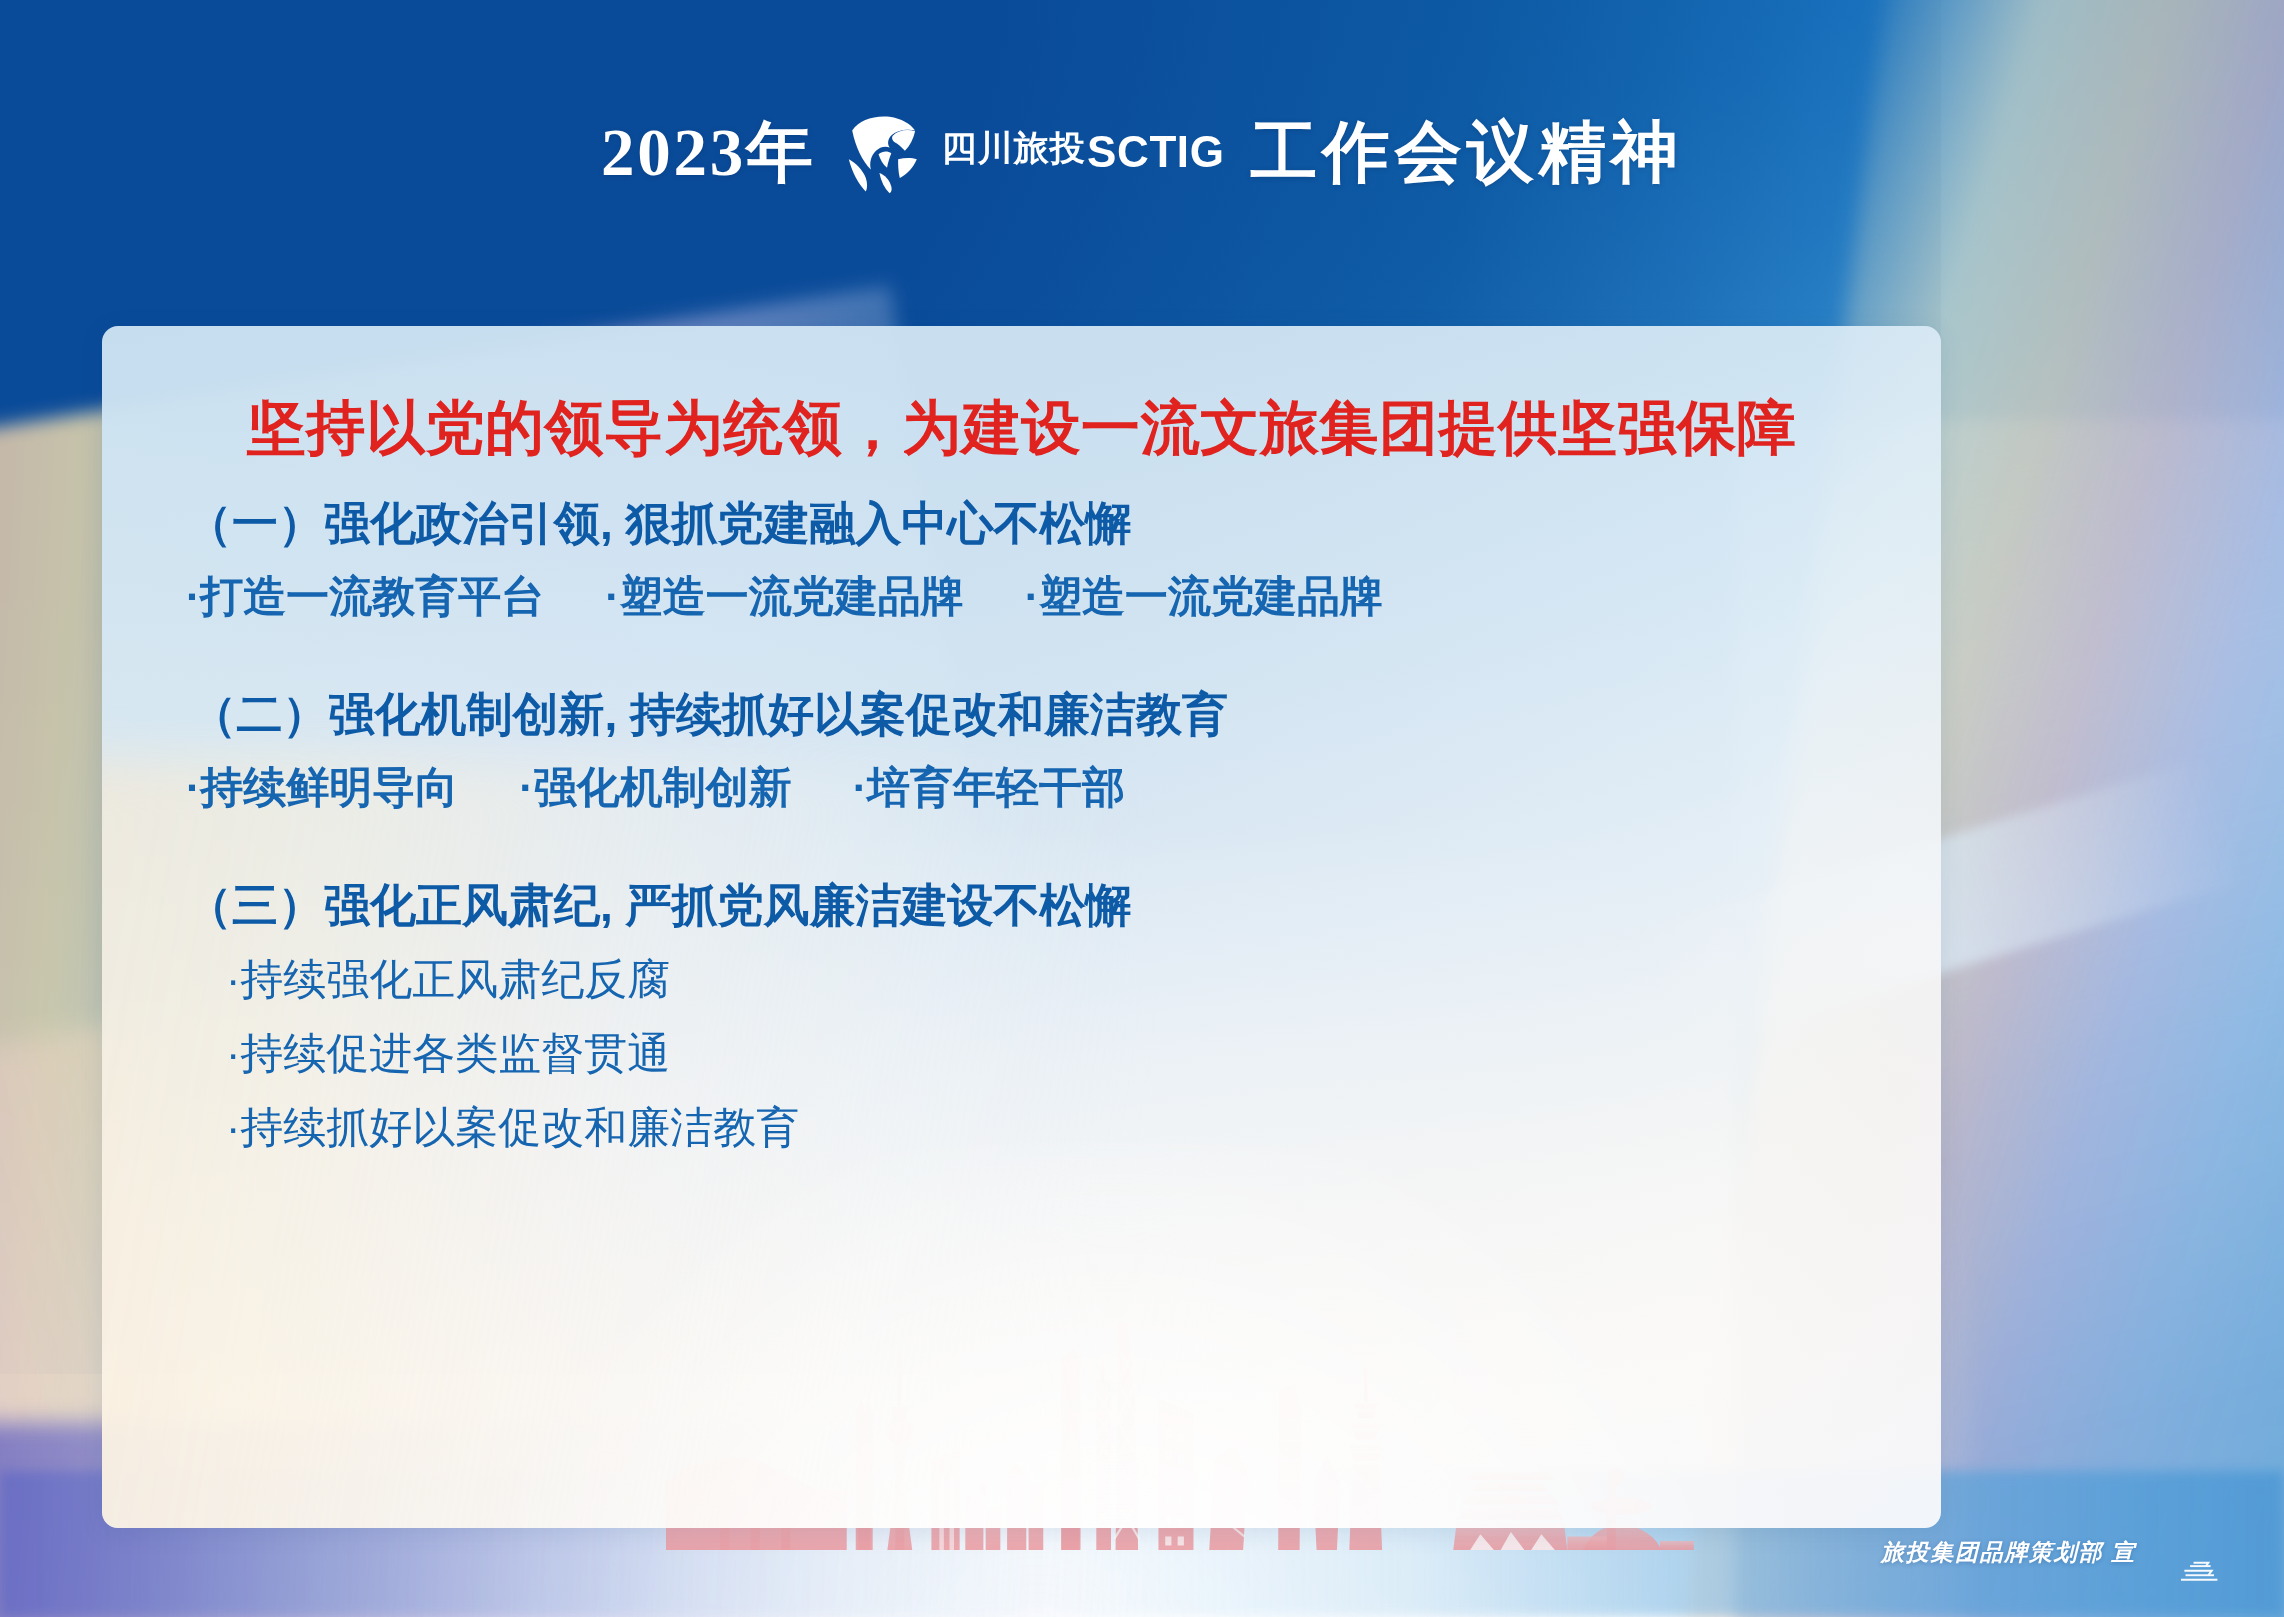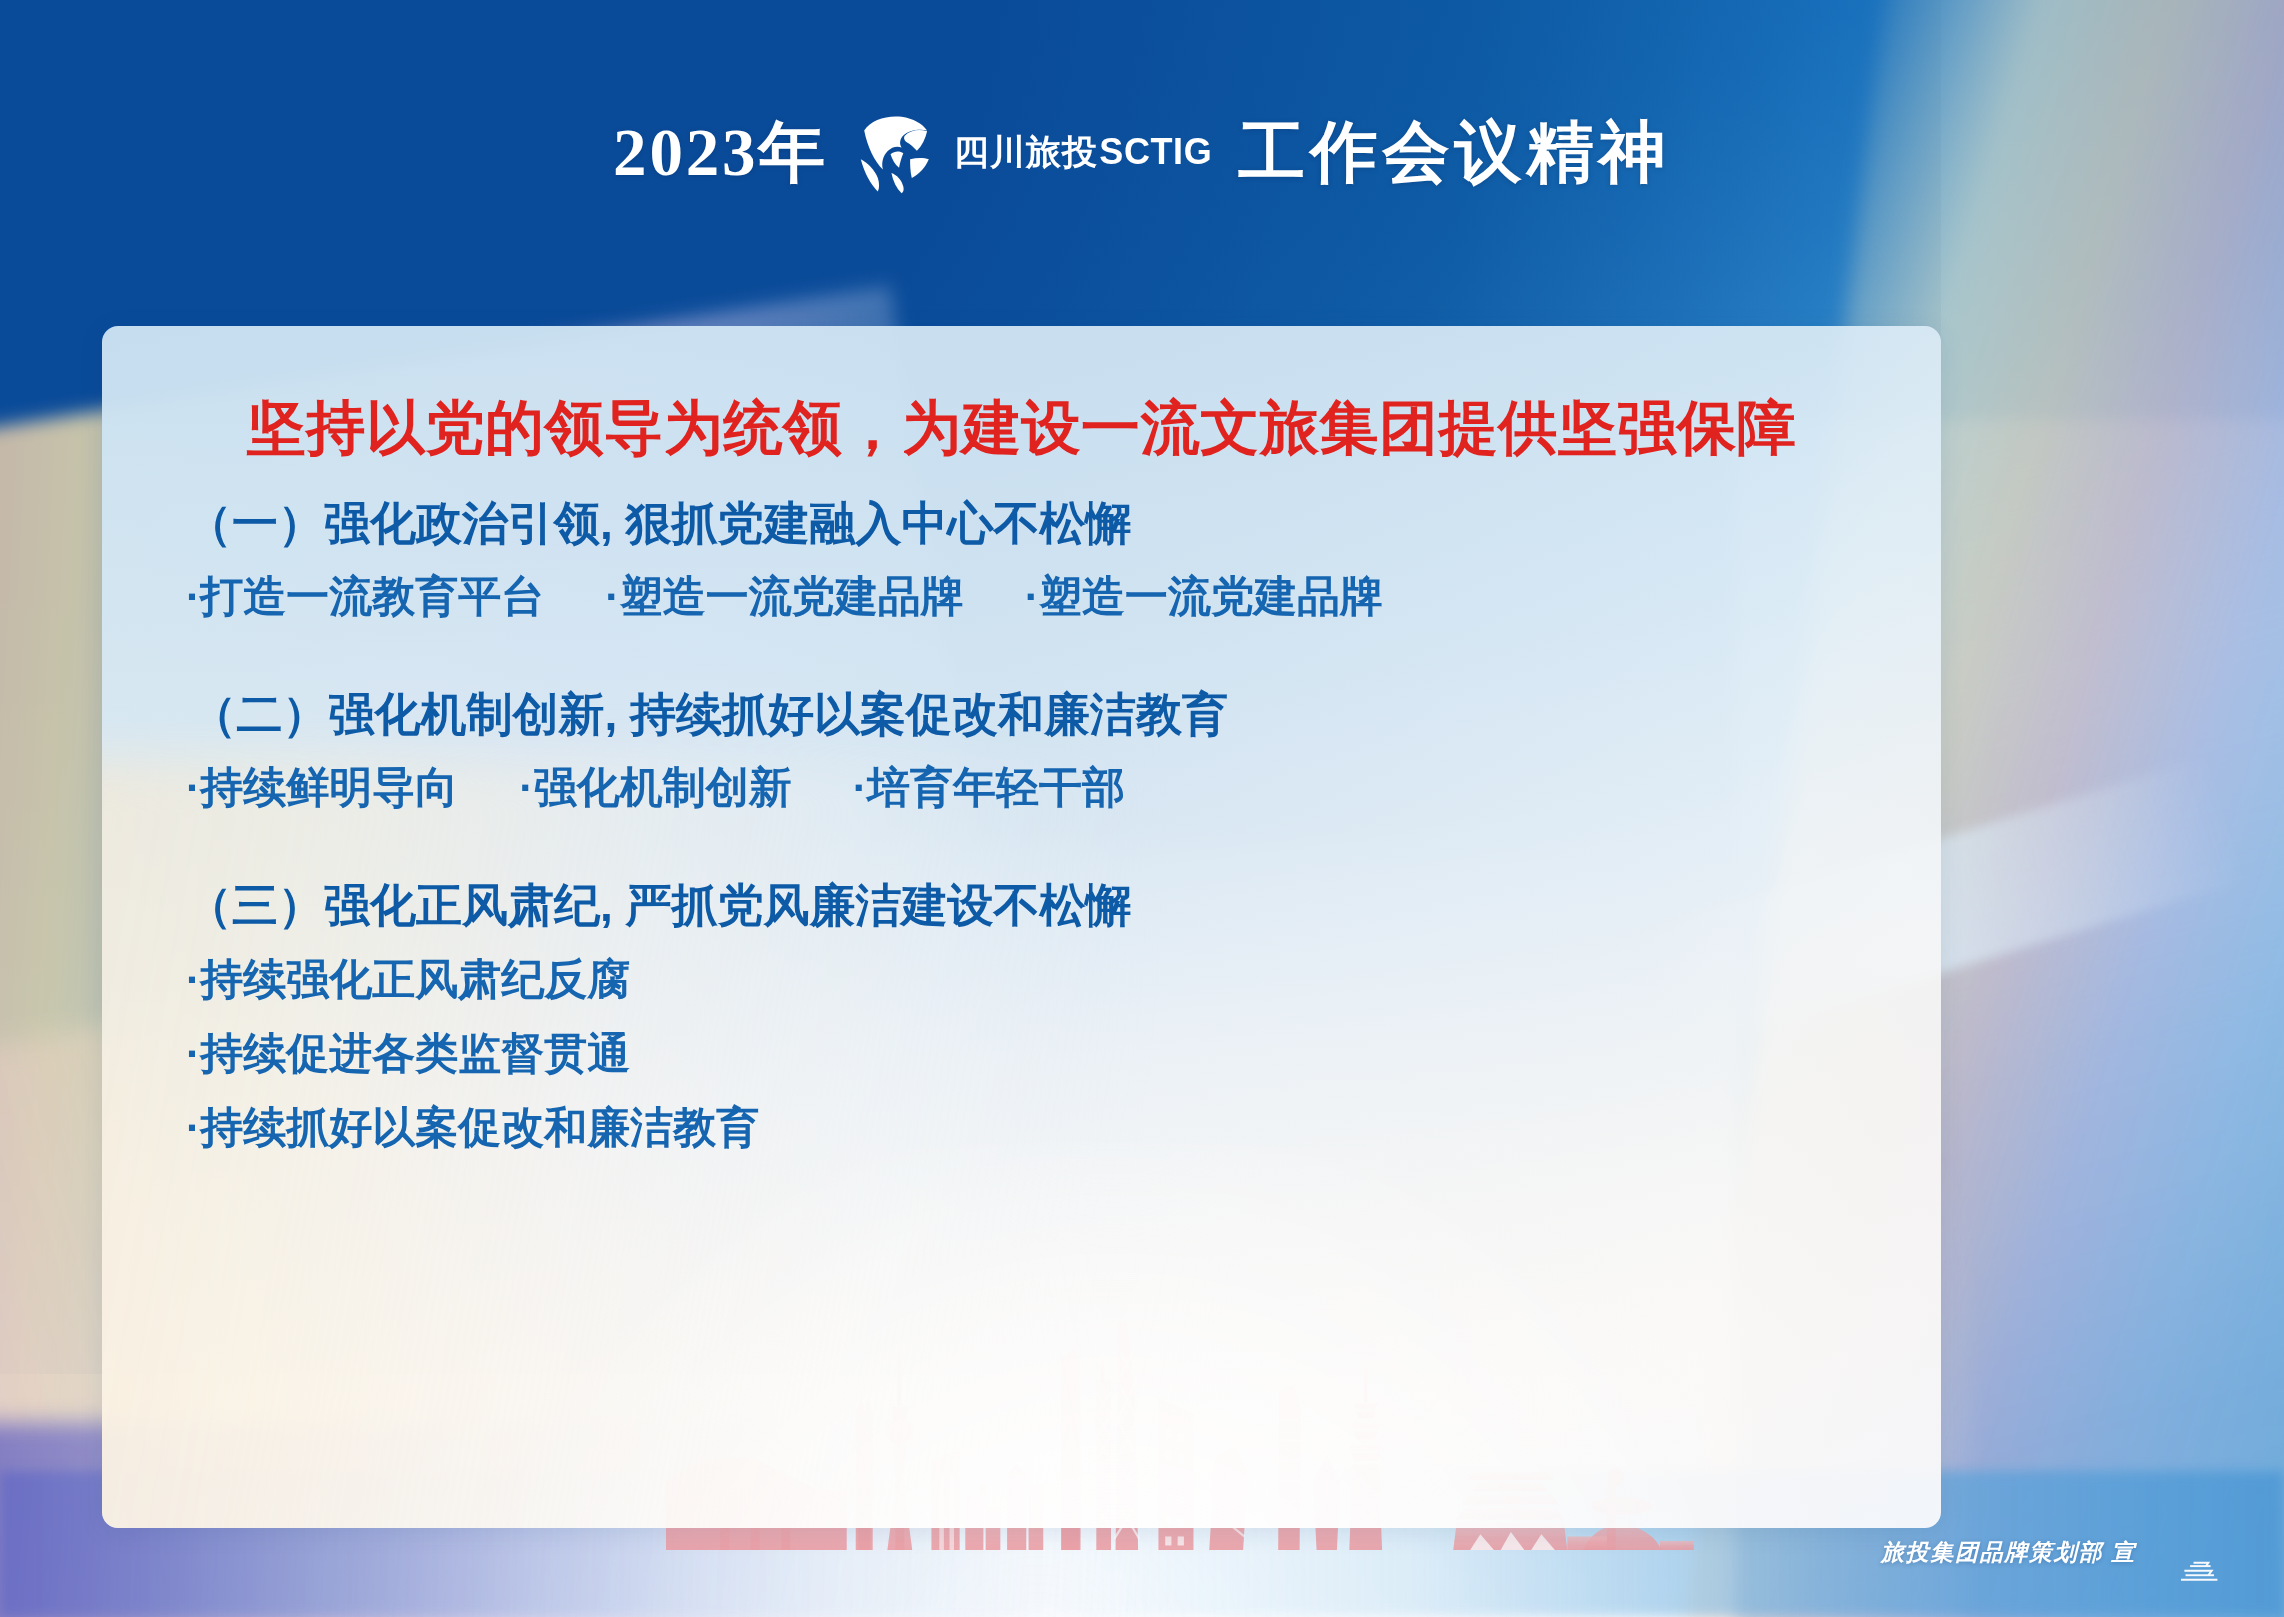--- a/index.html
+++ b/index.html
@@ -186,21 +186,21 @@
     align-items: center;
     gap: 14.7px;
   }
   .logo-mark { width: 85px; height: 85px; display:block; }
   .logo-words { display: flex; flex-direction: row; align-items: flex-start; gap: 1.1px; }
   .logo-cn {
     color: #fff; font-size: 35px; font-weight: 700; letter-spacing: 1.1px;
     line-height: 1; white-space: nowrap;
   }
   .logo-en {
-    color: #fff; font-size: 36px; font-weight: 800; letter-spacing: 0.6px;
+    color: #fff; font-size: 44px; font-weight: 800; letter-spacing: 0.6px;
     line-height: 1; white-space: nowrap;
   }
 
   
   .card {
     position: absolute;
     left: 102px; top: 326px;
     width: 1839px; height: 1202px;
     border-radius: 16px;
     background: linear-gradient(168deg,
@@ -283,23 +283,24 @@
     letter-spacing: 0px;
     line-height: 1.25;
     white-space: nowrap;
   }
   .bullet-col {
     display: flex;
     flex-direction: column;
     gap: 19px;
     color: #1565b0;
     font-size: 43px;
-    font-weight: 700;
+    font-weight: 400;
     line-height: 1.28;
     white-space: nowrap;
+    margin-left: 40px;
   }
   .bullet { white-space: nowrap; }
 
   
   .footer {
     position: absolute;
     right: 148px; bottom: 49px;
     color: #ffffff;
     font-size: 23px;
     font-weight: 700;

